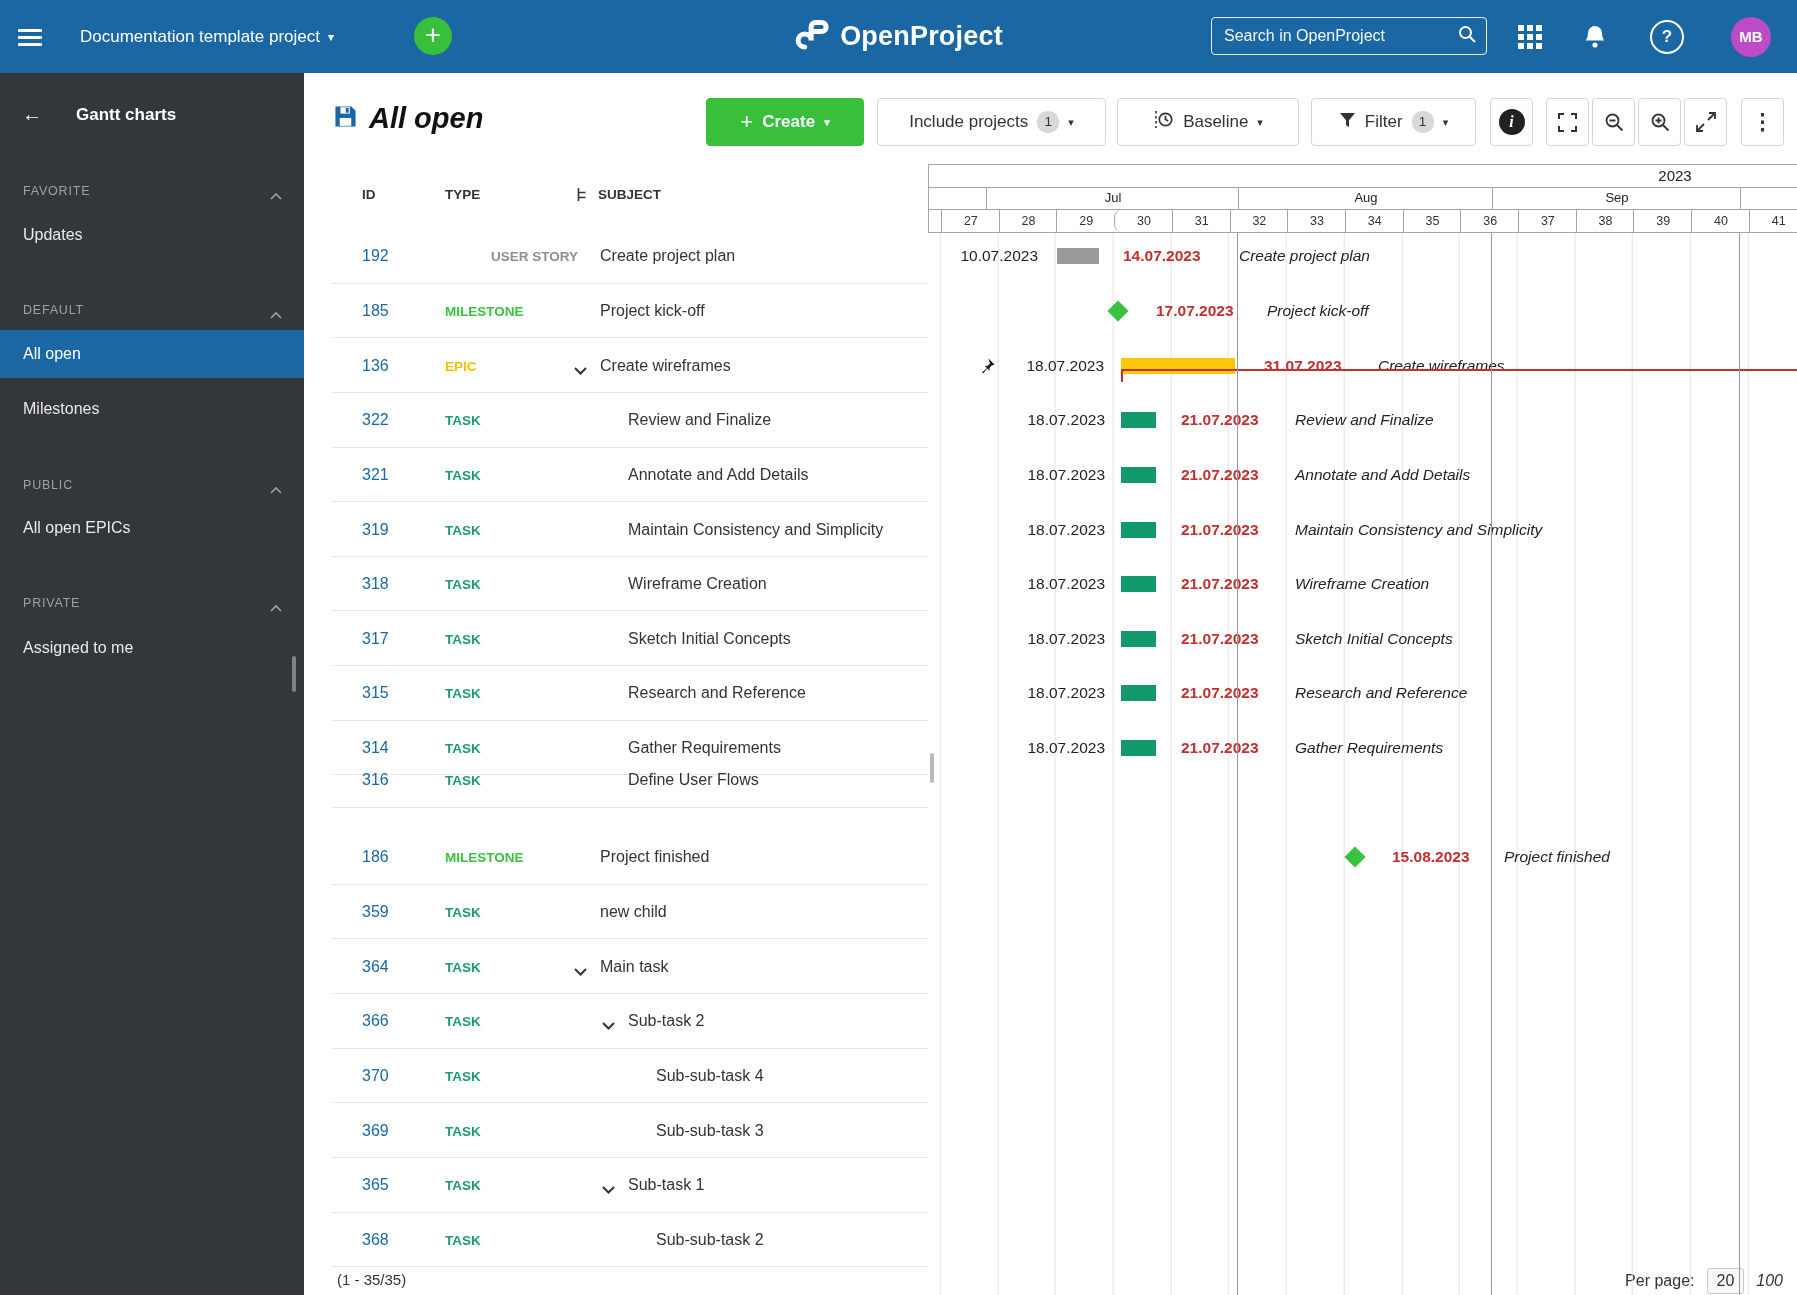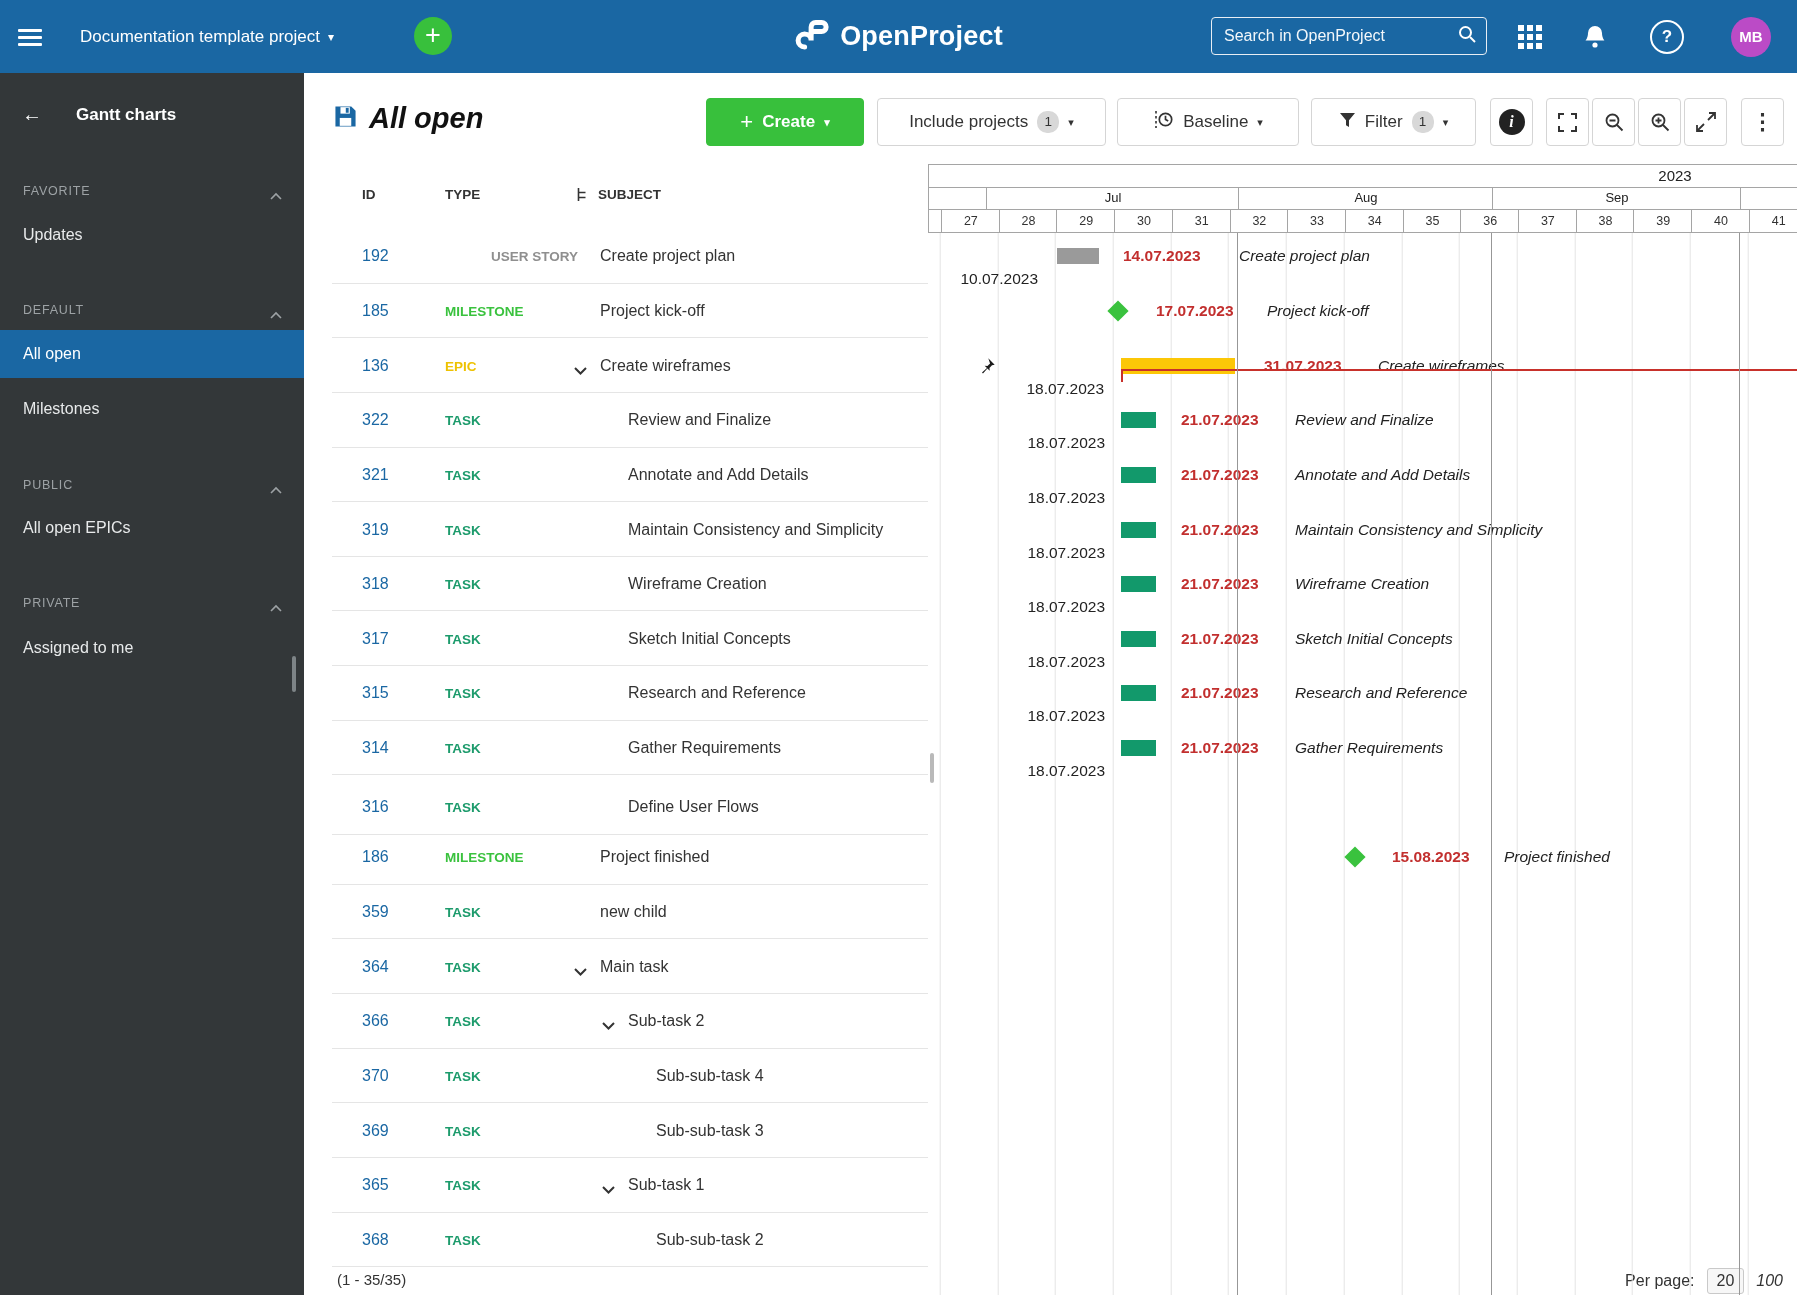--- a/index.html
+++ b/index.html
@@ -99,21 +99,21 @@
        font-size:13px;color:#222;line-height:22px;}
   #g-weeks{position:absolute;left:0;top:44px;width:869px;height:24px;}
   .g-wcell{position:absolute;top:0;height:24px;border-left:1px solid #a5a5a5;text-align:center;
        font-size:12.5px;color:#333;line-height:24px;cursor:pointer;}
   #g-body{position:absolute;left:0;top:160px;width:869px;height:1062px;
        background:repeating-linear-gradient(to right,transparent 0px,transparent 11px,#E4E4E4 11px,#E4E4E4 12px,transparent 12px,transparent 57.7px);
        background-position:0.7px 0;}
   .g-mline{position:absolute;top:160px;bottom:0;width:1px;background:#979797;}
   .g-row{position:absolute;left:0;width:869px;}
   .g-start{position:absolute;top:50%;transform:translateY(-50%);width:110px;text-align:right;
-       font-size:15.5px;color:#222;margin-top:23px;}
+       font-size:15.5px;color:#222;}
   .g-end{position:absolute;top:50%;transform:translateY(-50%);font-size:15.5px;font-weight:bold;color:#C22F2E;}
   .g-subj{position:absolute;top:50%;transform:translateY(-50%);font-size:15.5px;font-style:italic;color:#222;white-space:nowrap;}
   .g-bar{position:absolute;top:50%;transform:translateY(-50%);height:16px;cursor:pointer;}
   .g-dia{position:absolute;top:50%;width:15px;height:15px;background:#3AC23E;transform:translate(-50%,-50%) rotate(45deg);cursor:pointer;}
   .g-pin{position:absolute;top:50%;transform:translate(-50%,-50%);width:17px;height:17px;}
   .g-redline{position:absolute;height:2px;background:#C8312B;}
   .g-redtick{position:absolute;width:1.5px;height:13px;background:#C8312B;}
   #g-handle{position:absolute;left:2px;top:680px;width:4px;height:30px;background:#b9b9b9;border-radius:2px;}
 </style>
 </head>
@@ -348,21 +348,21 @@
         <a class="idl">315</a>
         <div class="typ" style="color: rgb(29, 155, 108);">TASK</div>
         <div class="subj" style="left: 324px;">Research and Reference</div>
       </div>
       <div class="trow" style="top: 491.76px; height: 54.64px;">
         <div class="sep"></div>
         <a class="idl">314</a>
         <div class="typ" style="color: rgb(29, 155, 108);">TASK</div>
         <div class="subj" style="left: 324px;">Gather Requirements</div>
       </div>
-      <div class="trow" style="top: 551px; height: 54.64px;">
+      <div class="trow" style="top: 524px; height: 54.64px;">
         <div class="sep"></div>
         <a class="idl">316</a>
         <div class="typ" style="color: rgb(29, 155, 108);">TASK</div>
         <div class="subj" style="left: 324px;">Define User Flows</div>
       </div>
       <div class="trow" style="top: 601.04px; height: 54.64px;">
         <div class="sep"></div>
         <a class="idl">186</a>
         <div class="typ" style="color: rgb(58, 194, 62);">MILESTONE</div>
         <div class="subj" style="left: 296px;">Project finished</div>
@@ -435,21 +435,21 @@
       <div id="g-months">
           <div class="g-mcell" style="left: 57px; width: 252px;">Jul</div>
           <div class="g-mcell" style="left: 309px; width: 254px;">Aug</div>
           <div class="g-mcell" style="left: 563px; width: 248px;">Sep</div>
           <div class="g-mcell" style="left: 811px; width: 57px;"></div>
         </div>
       <div id="g-weeks">
           <div class="g-wcell" style="left: 12px; width: 57.7px;">27</div>
           <div class="g-wcell" style="left: 69.7px; width: 57.7px;">28</div>
           <div class="g-wcell" style="left: 127.4px; width: 57.7px;">29</div>
-          <div class="g-wcell" style="left: 185.1px; width: 57.7px;">30</div>
+          <div class="g-wcell" style="left: 185.1px; width: 57.7px; border-radius: 9px;">30</div>
           <div class="g-wcell" style="left: 242.8px; width: 57.7px;">31</div>
           <div class="g-wcell" style="left: 300.5px; width: 57.7px;">32</div>
           <div class="g-wcell" style="left: 358.2px; width: 57.7px;">33</div>
           <div class="g-wcell" style="left: 415.9px; width: 57.7px;">34</div>
           <div class="g-wcell" style="left: 473.6px; width: 57.7px;">35</div>
           <div class="g-wcell" style="left: 531.3px; width: 57.7px;">36</div>
           <div class="g-wcell" style="left: 589px; width: 57.7px;">37</div>
           <div class="g-wcell" style="left: 646.7px; width: 57.7px;">38</div>
           <div class="g-wcell" style="left: 704.4px; width: 57.7px;">39</div>
           <div class="g-wcell" style="left: 762.1px; width: 57.7px;">40</div>

